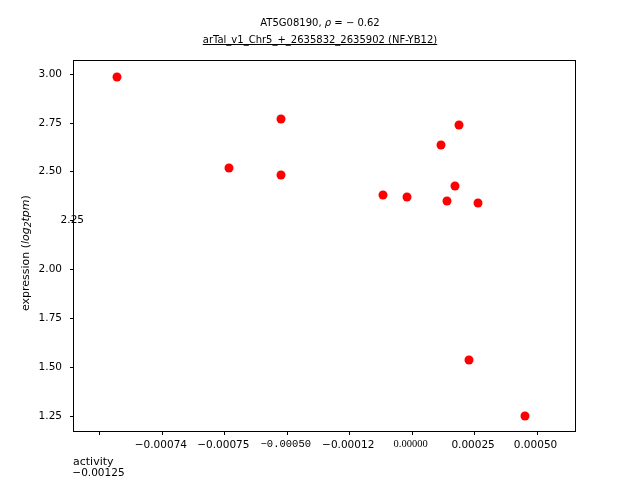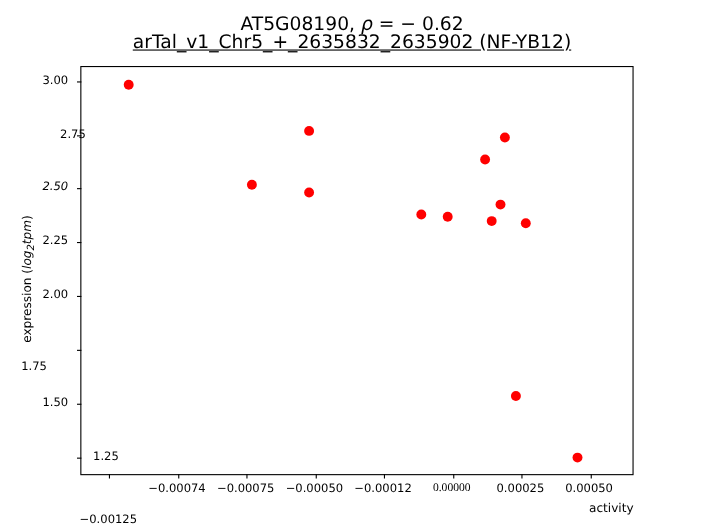--- a/index.html
+++ b/index.html
@@ -6,21 +6,21 @@
   body{
     width:640px;height:480px;background:#ffffff;
     font-family:"DejaVu Sans", sans-serif;
     color:#000000;overflow:hidden;position:relative;
   }
   #figure{position:absolute;left:0;top:0;width:640px;height:480px;}
 
   
   #title-block{
     position:absolute;left:0;top:14px;width:640px;text-align:center;
-    font-size:17px;line-height:17px;color:#000;
+    font-size:10px;line-height:17px;color:#000;
   }
   #title-line1{display:block;white-space:nowrap;}
   #title-line2{display:block;white-space:nowrap;text-decoration:underline;}
   .ital{font-style:italic;}
   .sub{font-size:9px;vertical-align:-0.25em;font-style:italic;}
 
   
   #axes{
     position:absolute;left:73px;top:60px;width:503px;height:372px;
     border:1px solid #000000;box-sizing:border-box;background:#fff;
@@ -41,21 +41,21 @@
     position:absolute;top:438px;font-size:10.5px;color:#000;
     transform:translateX(-50%);white-space:nowrap;
   }
   .yticklabel{
     position:absolute;left:0;width:62px;text-align:right;font-size:10.5px;
     color:#000;transform:translateY(-50%);white-space:nowrap;
   }
 
   
   #xlabel{
-    position:absolute;left:73px;top:455px;width:503px;text-align:right;
+    position:absolute;left:73px;top:455px;width:503px;text-align:left;
     font-size:11px;color:#000;
   }
   #ylabel{
     position:absolute;left:-74px;top:246px;width:200px;text-align:center;
     font-size:11px;color:#000;
     transform:rotate(-90deg);transform-origin:center center;white-space:nowrap;
   }
 </style>
 </head>
 <body>
@@ -98,32 +98,32 @@
       <div class="ytick" style="top: 159.317px;"></div>
       <div class="ytick" style="top: 110.429px;"></div>
       <div class="ytick" style="top: 61.5405px;"></div>
       <div class="ytick" style="top: 12.6523px;"></div>
     </div>
 
   <div id="tick-layer">
       <div class="xticklabel" style="left: 98.4747px; margin-top: 28px;">−0.00125</div>
       <div class="xticklabel" style="left: 160.913px;">−0.00074</div>
       <div class="xticklabel" style="left: 223.351px;">−0.00075</div>
-      <div class="xticklabel" style="left: 285.788px;">−0.00050</div>
+      <div class="xticklabel" style="left: 285.788px; font-family: Liberation Mono, monospace;">−0.00050</div>
       <div class="xticklabel" style="left: 348.226px;">−0.00012</div>
       <div class="xticklabel" style="left: 410.664px; font-family: Liberation Serif, serif;">0.00000</div>
       <div class="xticklabel" style="left: 473.102px;">0.00025</div>
       <div class="xticklabel" style="left: 535.54px;">0.00050</div>
-      <div class="yticklabel" style="top: 414.87px; padding-left: 46px;">1.25</div>
+      <div class="yticklabel" style="top: 414.87px;">1.25</div>
       <div class="yticklabel" style="top: 365.981px;">1.50</div>
-      <div class="yticklabel" style="top: 333px; text-align: center;">1.75</div>
+      <div class="yticklabel" style="top: 317px;">1.75</div>
       <div class="yticklabel" style="top: 268.205px;">2.00</div>
-      <div class="yticklabel" style="top: 219.317px;">2.25</div>
-      <div class="yticklabel" style="top: 170.429px; font-style: italic;">2.50</div>
-      <div class="yticklabel" style="top: 121.54px; padding-left: 16px;">2.75</div>
+      <div class="yticklabel" style="top: 219.317px; margin-left: 22px;">2.25</div>
+      <div class="yticklabel" style="top: 170.429px;">2.50</div>
+      <div class="yticklabel" style="top: 121.54px;">2.75</div>
       <div class="yticklabel" style="top: 72.6523px;">3.00</div>
     </div>
 
   <div id="xlabel">activity</div>
 
   <div id="ylabel"><span>expression (</span><span class="ital">log</span><span class="sub">2</span><span class="ital">tpm</span><span>)</span></div>
 
 </div>
 
 </body></html>

